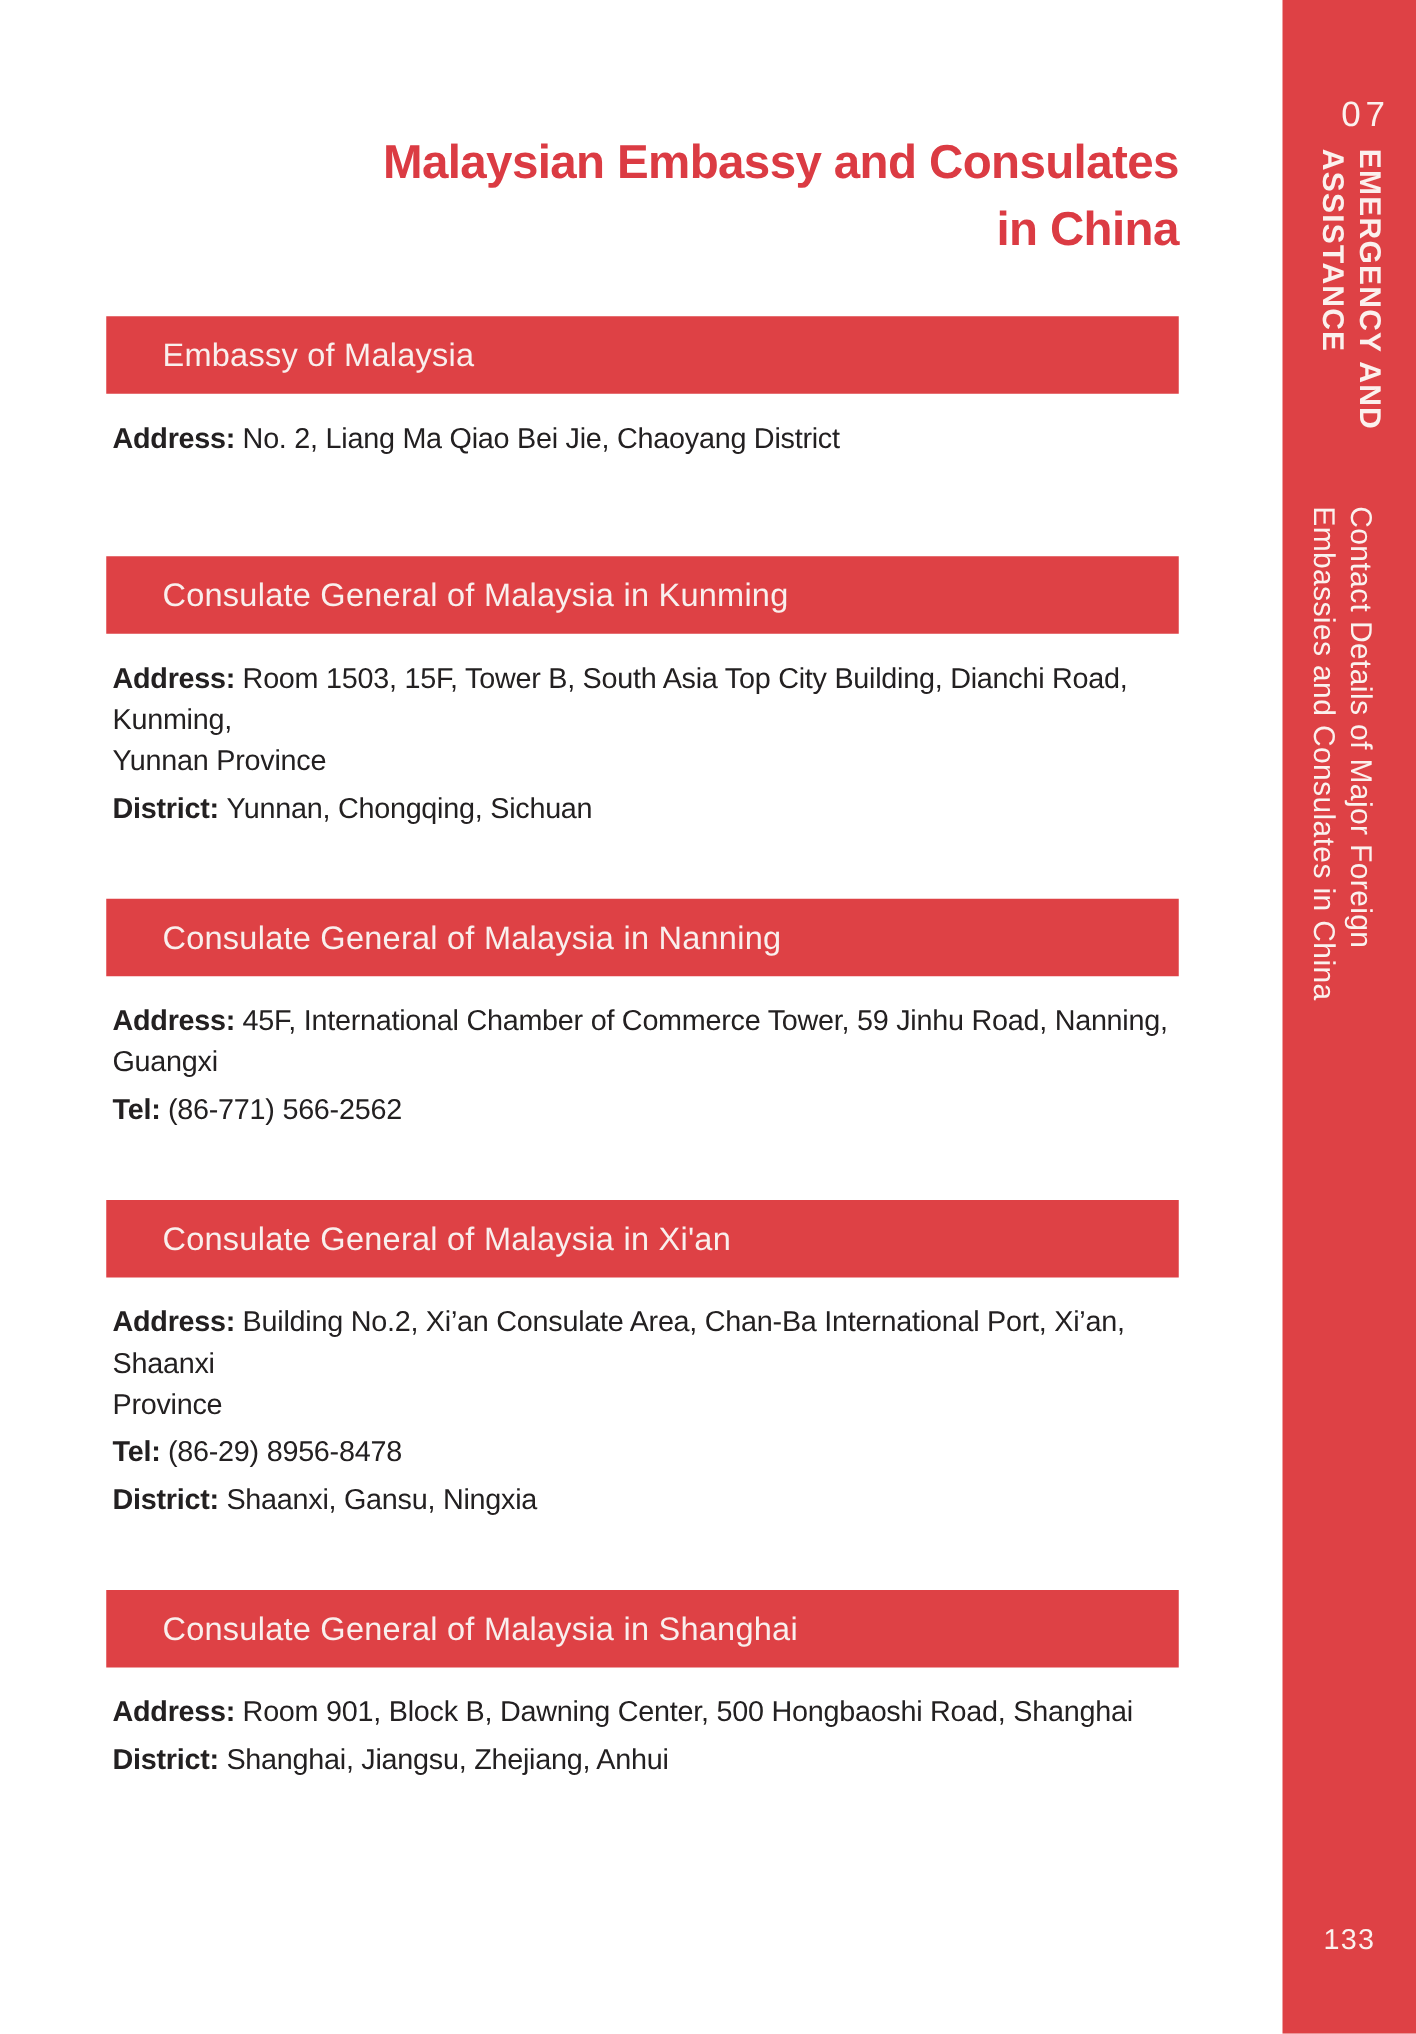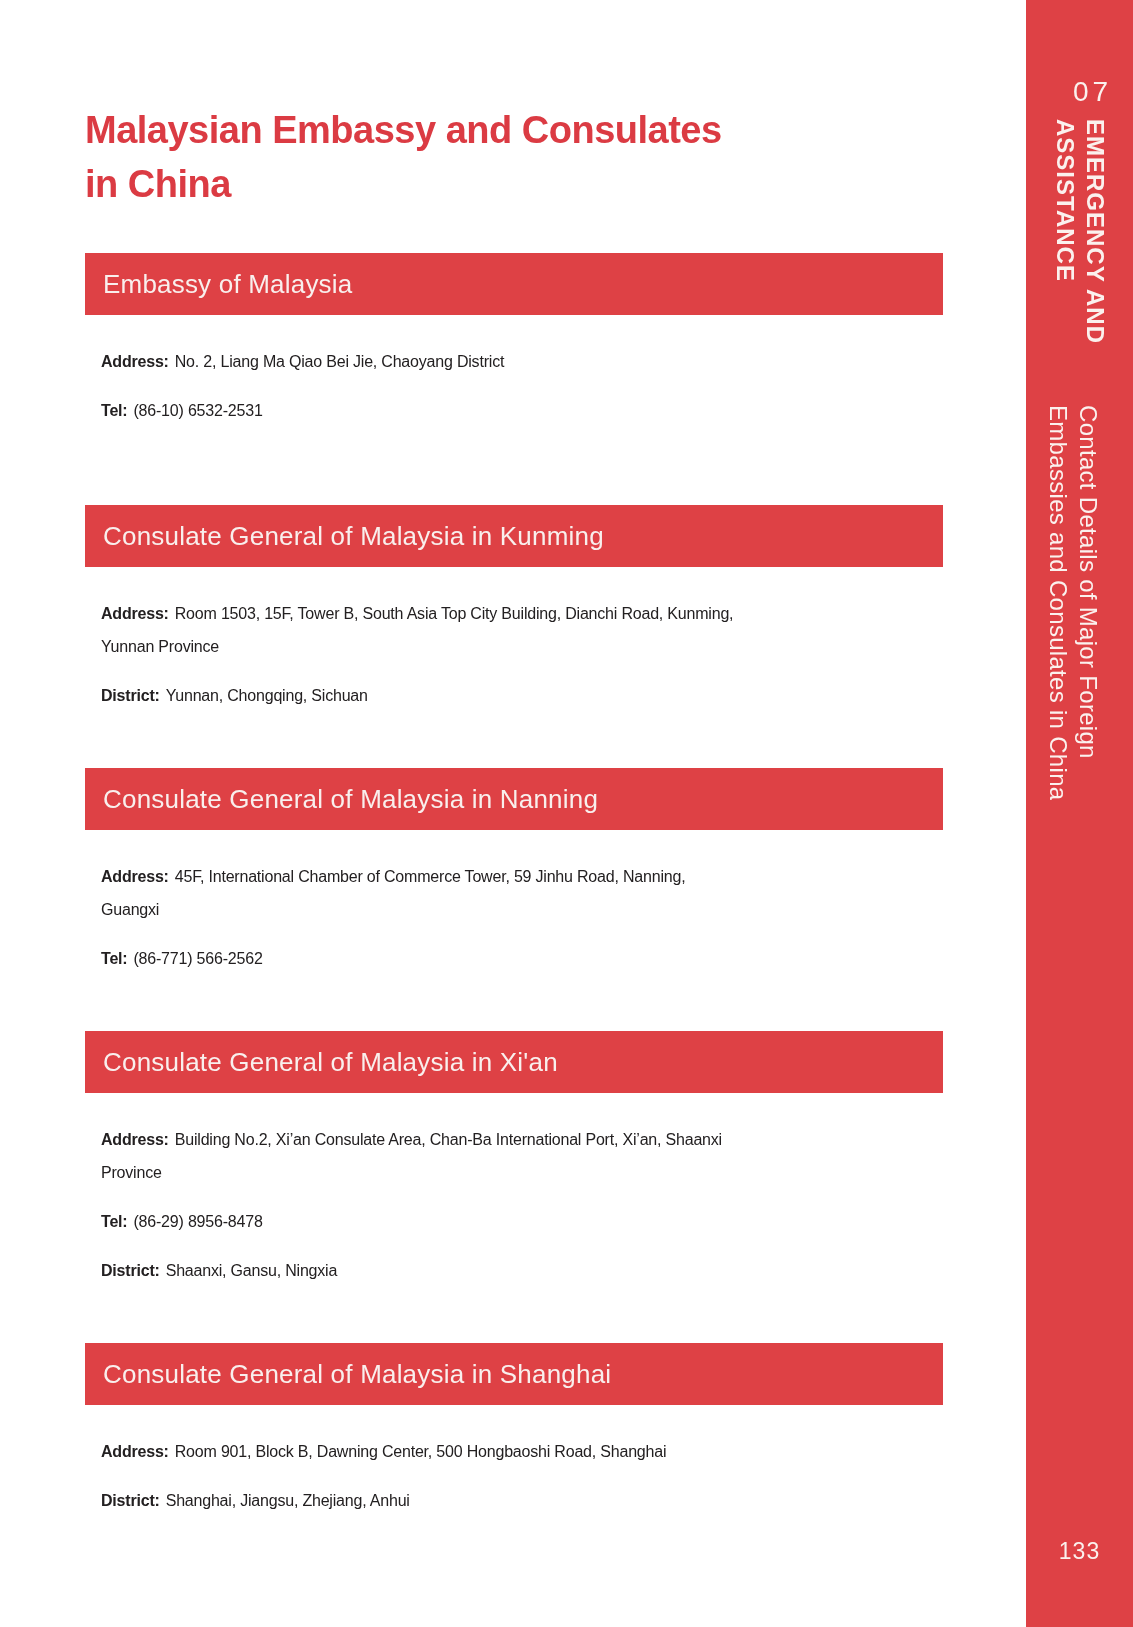--- a/index.html
+++ b/index.html
@@ -18,32 +18,33 @@
   .page{position:relative;width:1133px;height:1627px;background:#ffffff;overflow:hidden;}
 
   
   .content{position:absolute;left:85px;top:0;width:858px;}
   .doc-title{
     margin:103px 0 0 0;
     font-size:38px;line-height:54px;font-weight:bold;
     color:var(--title-red);
     white-space:pre-line;
     letter-spacing:-0.5px;
+    text-align:right;
   }
   #sections{margin-top:42px;}
   .section{margin-bottom:56px;}
   .section:first-of-type{margin-bottom:78px;}
   .banner{
     height:62px;background:var(--accent);
     display:flex;align-items:center;
-    padding-left:18px;box-sizing:border-box;
+    padding-left:45px;box-sizing:border-box;
   }
   .banner-text{color:var(--banner-text);font-size:26px;letter-spacing:0.2px;}
   .rows{padding-top:14px;}
-  .row{margin:16px;font-size:16px;line-height:33px;color:var(--body);letter-spacing:-0.2px;}
+  .row{margin:5px;font-size:23px;line-height:33px;color:var(--body);letter-spacing:-0.2px;}
   .label{font-weight:bold;margin-right:6px;}
   .value{white-space:pre-line;}
 
   
   .sidebar{position:absolute;top:0;right:0;width:107px;height:1627px;background:var(--accent);}
   .chapter-number{
     position:absolute;top:76px;left:13px;width:100%;
     text-align:center;color:var(--sidebar-text);
     font-size:28px;letter-spacing:4px;
   }
@@ -75,21 +76,20 @@
     <h1 class="doc-title">Malaysian Embassy and Consulates
 in China</h1>
     <div id="sections">
   <section class="section">
     <div class="banner">
       <span class="banner-text">Embassy of Malaysia</span>
     </div>
     <div class="rows">
   <p class="row"><b class="label">Address:</b><span class="value">No. 2, Liang Ma Qiao Bei Jie, Chaoyang District</span></p>
 
-  <p class="row"><b class="label">Tel:</b><span class="value">(86-10) 6532-2531</span></p>
 </div>
   </section>
 
   <section class="section">
     <div class="banner">
       <span class="banner-text">Consulate General of Malaysia in Kunming</span>
     </div>
     <div class="rows">
   <p class="row"><b class="label">Address:</b><span class="value">Room 1503, 15F, Tower B, South Asia Top City Building, Dianchi Road, Kunming,
 Yunnan Province</span></p>

